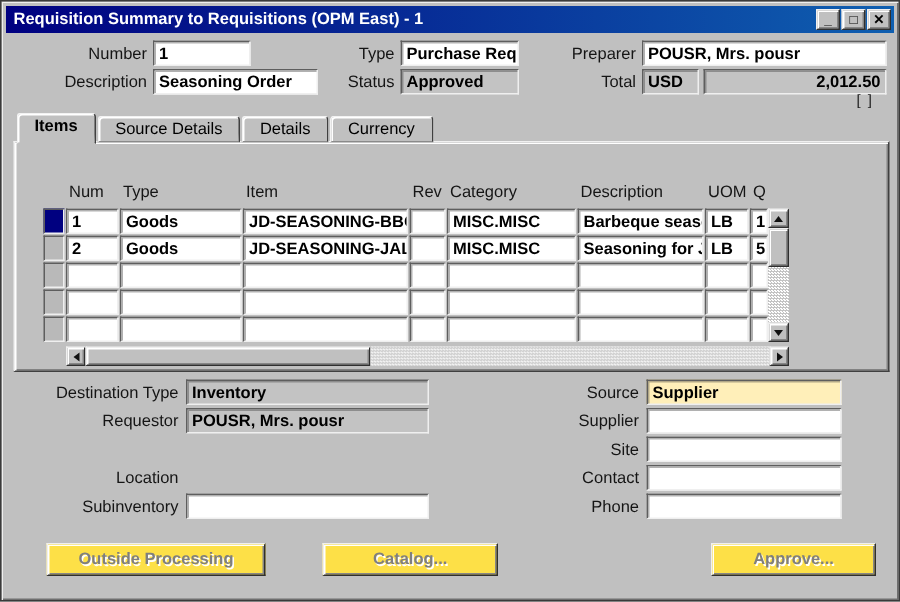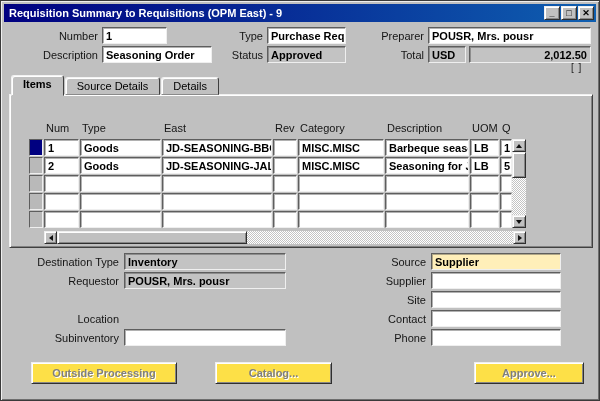--- a/index.html
+++ b/index.html
@@ -94,21 +94,21 @@
     white-space:nowrap; overflow:hidden;font-weight:bold;
   }
   .btn.disabled { color:#7f7f7f; text-shadow:1px 1px 0 #fff; }
 </style>
 </head>
 <body>
 
 <div class="window">
 
   <div class="titlebar">
-    <span class="title">Requisition Summary to Requisitions (OPM East) - 9</span>
+    <span class="title">Requisition Summary to Requisitions (OPM East) - 1</span>
     <span class="winctrls">
       <span class="wbtn">_</span>
       <span class="wbtn">□</span>
       <span class="wbtn">✕</span>
     </span>
   </div>
 
   <span class="lbl r" style="left:30px;top:29px;width:67px">Number</span>
   <div class="fld" style="left:101px;top:26px;width:65px">1</div>
   <span class="lbl r" style="left:200px;top:29px;width:62px">Type</span>
@@ -123,26 +123,27 @@
   <span class="lbl r" style="left:348px;top:48px;width:75px">Total</span>
   <div class="fld ro" style="left:427px;top:45px;width:38px">USD</div>
   <div class="fld ro r" style="left:468px;top:45px;width:122px">2,012.50</div>
 
   <span class="marks">[ ]</span>
 
   <div class="tabs">
     <div class="tab active">Items</div>
     <div class="tab">Source Details</div>
     <div class="tab">Details</div>
+    <div class="tab">Currency</div>
   </div>
 
   <div class="panel">
     <span class="colhead h-num">Num</span>
     <span class="colhead h-type">Type</span>
-    <span class="colhead h-item">East</span>
+    <span class="colhead h-item">Item</span>
     <span class="colhead h-rev">Rev</span>
     <span class="colhead h-cat">Category</span>
     <span class="colhead h-desc">Description</span>
     <span class="colhead h-uom">UOM</span>
     <span class="colhead h-qty">Q</span>
 
     <div class="sel selected c-sel r0"></div>
     <div class="fld c-num r0">1</div>
     <div class="fld c-type r0">Goods</div>
     <div class="fld c-item r0">JD-SEASONING-BBQ</div>

